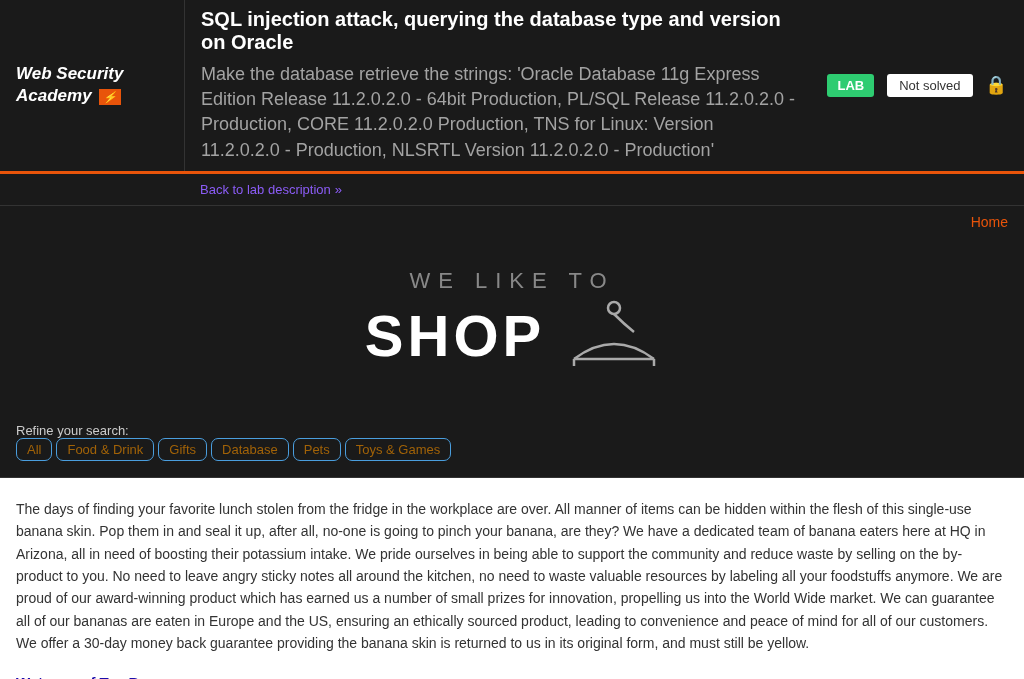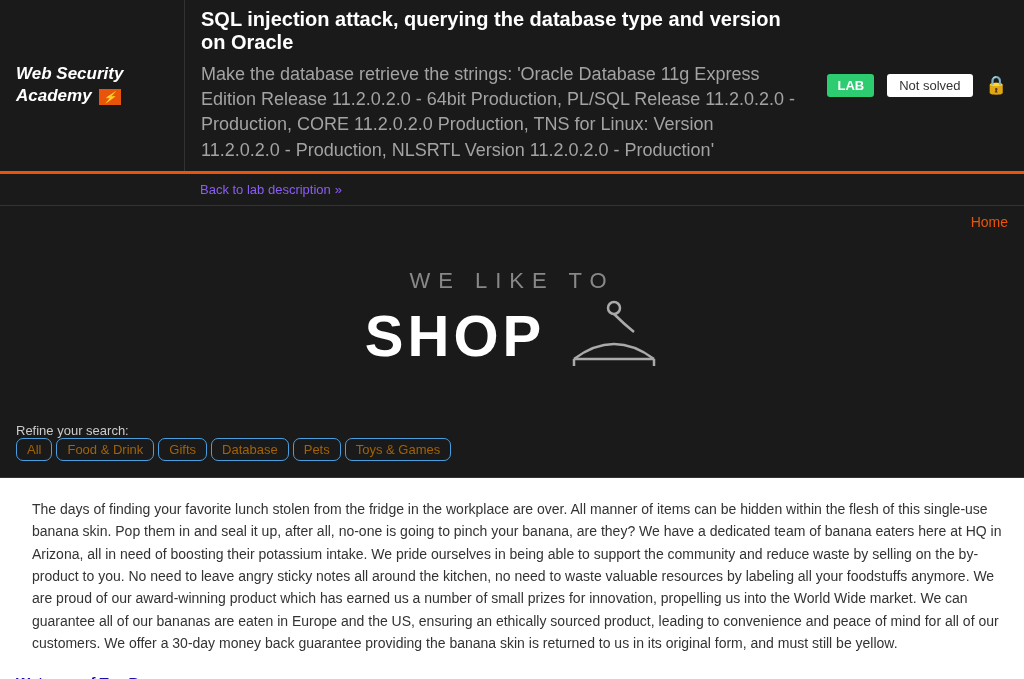--- a/index.html
+++ b/index.html
@@ -177,21 +177,20 @@
       font-size: 15px;
       font-weight: bold;
       color: #1a0dab;
       margin-bottom: 6px;
     }
     .product-description {
       font-size: 14px;
       color: #333;
       line-height: 1.6;
       margin-bottom: 20px;
-      margin-left: 16px;
     }
   </style>
 </head>
 <body>
 
 <div id="lab-header">
   <div id="logo-section">
     <div id="logo-text">
       <div style="font-size:17px; font-weight:bold; color:#fff; line-height:1.3;font-style:italic;">
         <span>Web Security</span><br>

